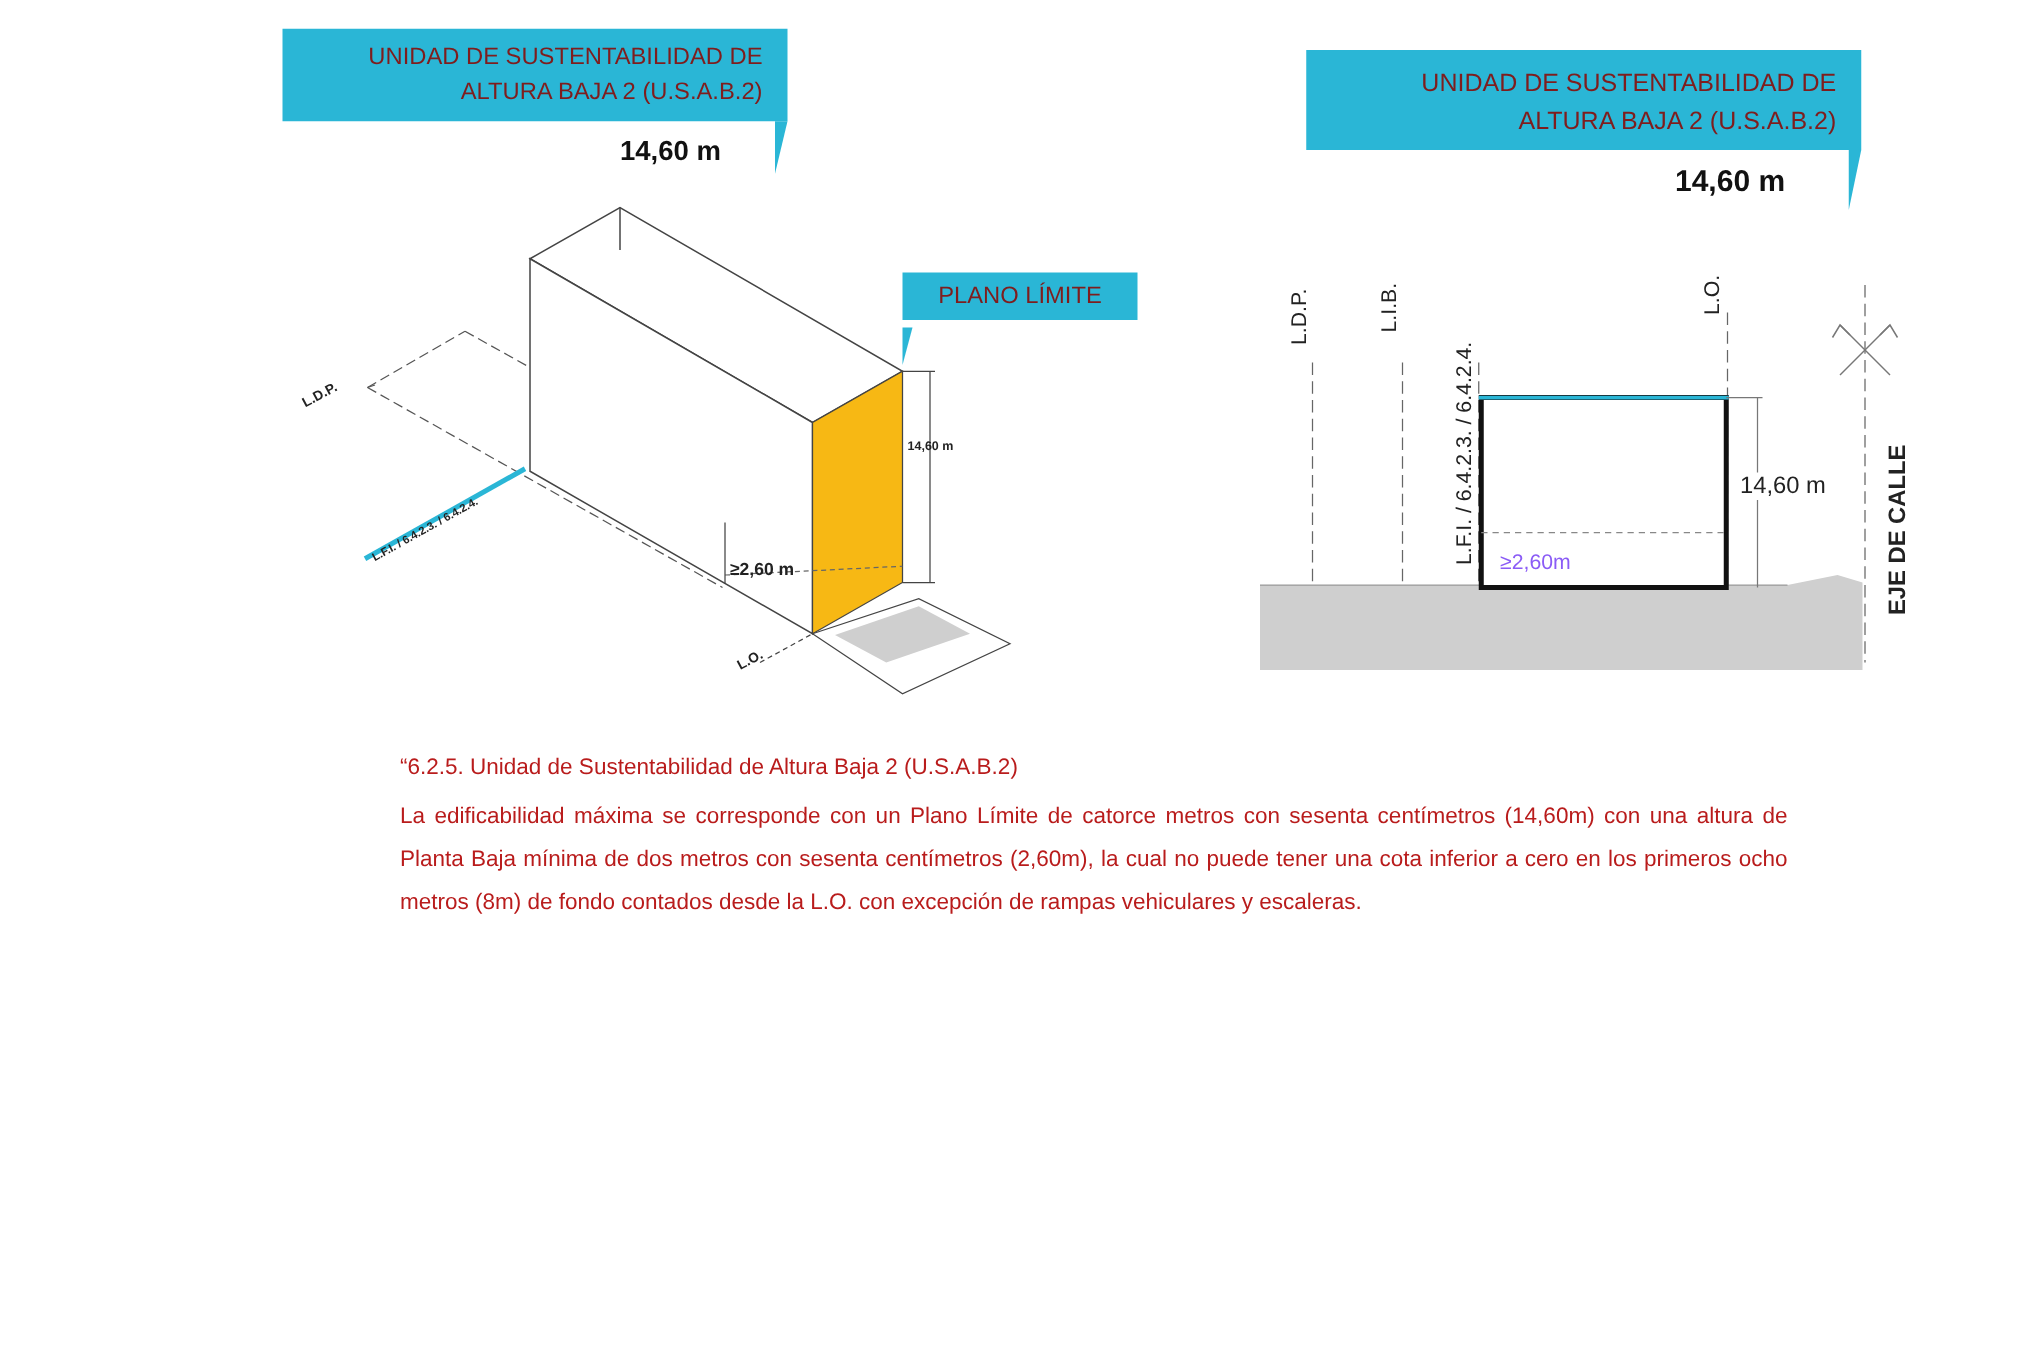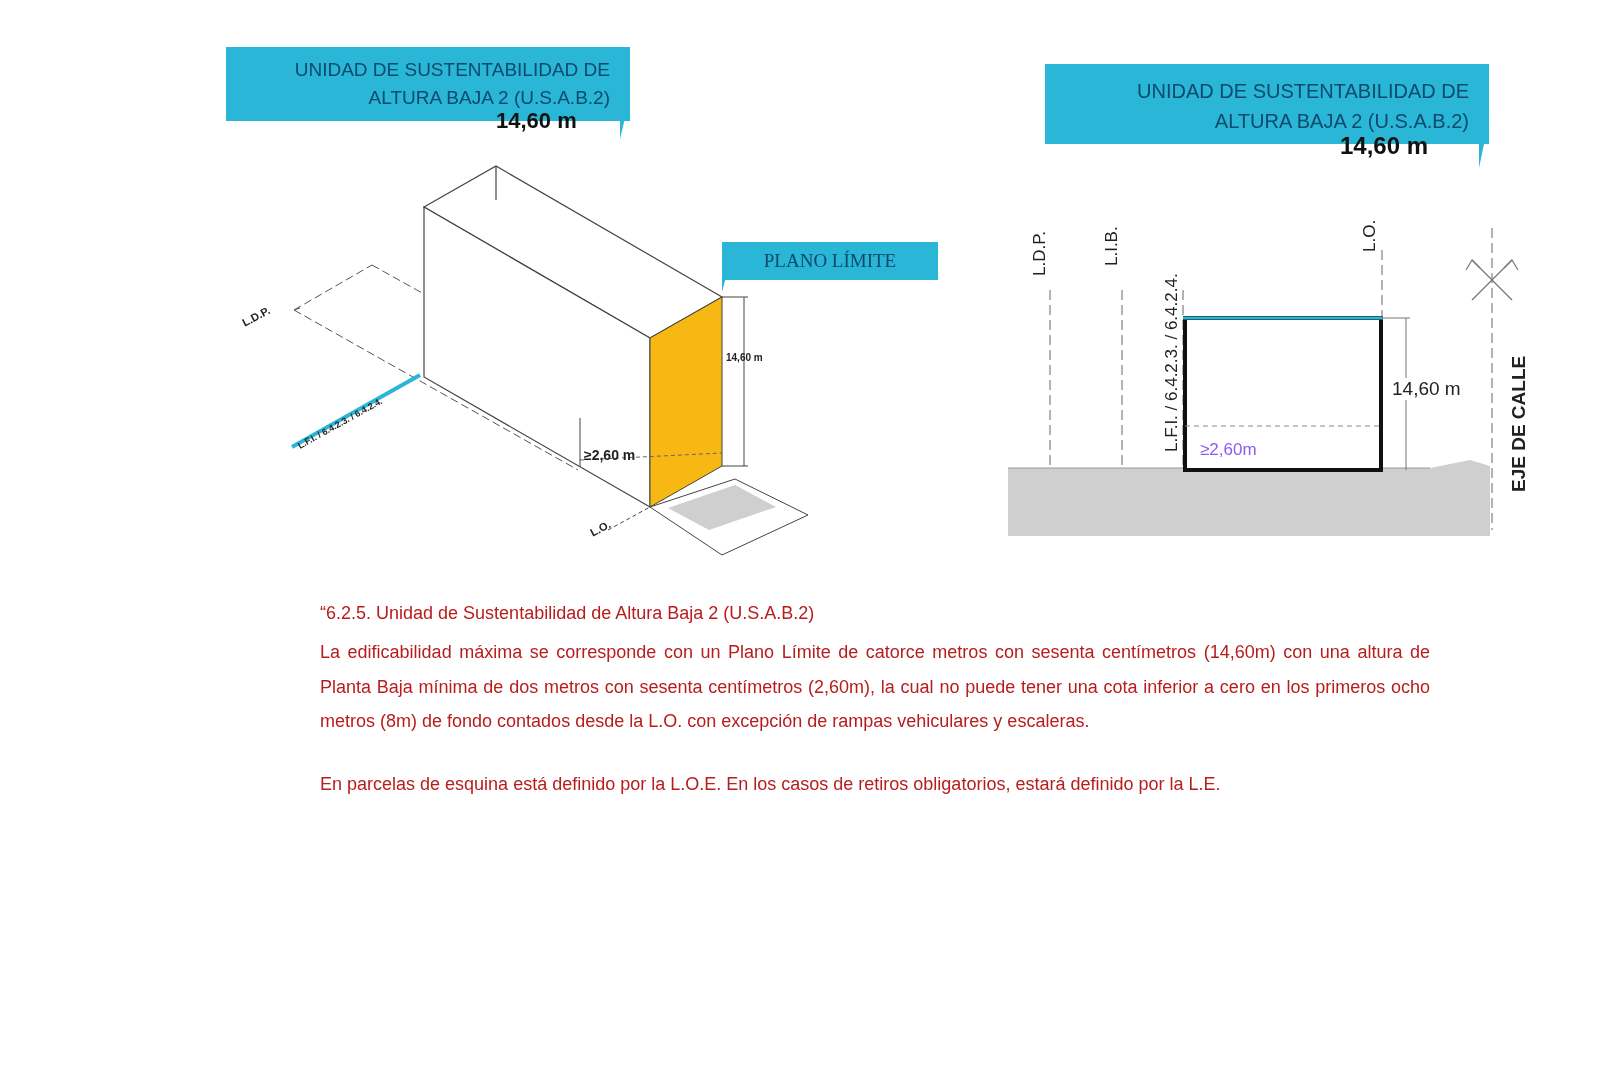--- a/index.html
+++ b/index.html
@@ -1,18 +1,18 @@
 <!DOCTYPE html>
 <html><head>
 <meta charset="utf-8">
 <style>
   html, body { margin: 0; padding: 0; background: #ffffff; }
   body { width: 1624px; height: 1080px; position: relative; overflow: hidden; font-family: "Liberation Sans", sans-serif; color: #1a1a1a; }
   .abs { position: absolute; }
-  .cyan-box { position: absolute; background: #2ab6d6; color: #0c4a6e; font-family: "Liberation Sans", sans-serif; font-size: 19px; line-height: 28px; text-align: right; padding: 0 20px; box-sizing: border-box; margin-top: 24px; }
+  .cyan-box { position: absolute; background: #2ab6d6; color: #7f1d1d; font-family: "Liberation Sans", sans-serif; font-size: 19px; line-height: 28px; text-align: right; padding: 0 20px; box-sizing: border-box; }
   .height-label { position: absolute; font-weight: bold; font-size: 22px; color: #111; font-family: "Liberation Sans", sans-serif; }
   .doc-text { position: absolute; left: 320px; width: 1110px; font-size: 18px; line-height: 34.5px; color: #b91c1c; text-align: justify; }
   .doc-text p { margin: 0; }
 </style>
 </head>
 <body>
 
 <div>
   <div class="cyan-box" style="left:226px; top:23px; width:404px; height:74px; padding-top:9px;">
     <div>UNIDAD DE SUSTENTABILIDAD DE</div>
@@ -47,21 +47,21 @@
     <line x1="722" y1="297" x2="748" y2="297" stroke="#444" stroke-width="1"></line>
     <line x1="722" y1="466" x2="748" y2="466" stroke="#444" stroke-width="1"></line>
 
     <polygon points="650,507 735,479 808,515 722,555" fill="#fff" stroke="#444" stroke-width="1"></polygon>
     <polygon points="668,508 735,485 776,507 709,530" fill="#cfcfcf"></polygon>
     <line x1="608" y1="530" x2="650" y2="507" stroke="#444" stroke-width="1" stroke-dasharray="4,3"></line>
 
     <polygon points="722,262 730,262 722,292" fill="#2ab6d6"></polygon>
   </svg>
 
-  <div class="cyan-box" style="left:722px; top:218px; width:216px; height:38px; line-height:38px; font-size:19px; text-align:center; padding:0;font-family:Liberation Serif, serif;">
+  <div class="cyan-box" style="left:722px; top:218px; width:188px; height:38px; line-height:38px; font-size:19px; text-align:center; padding:0;">
     <span>PLANO LÍMITE</span>
   </div>
 
   <div class="abs" style="left:726px; top:352px; font-size:10px; font-weight:bold; color:#222;">14,60 m</div>
   <div class="abs" style="left:584px; top:447px; font-size:14px; font-weight:bold; color:#222;">≥2,60 m</div>
   <div class="abs" style="left:240px; top:318px; font-size:11px; font-weight:bold; color:#222; transform:rotate(-28deg); transform-origin:left top;">L.D.P.</div>
   <div class="abs" style="left:296px; top:442px; font-size:9px; font-weight:bold; color:#222; transform:rotate(-29deg); transform-origin:left top; white-space:nowrap;">L.F.I. / 6.4.2.3. / 6.4.2.4.</div>
   <div class="abs" style="left:588px; top:528px; font-size:11px; font-weight:bold; color:#222; transform:rotate(-28deg); transform-origin:left top;">L.O.</div>
 </div>
 
@@ -108,14 +108,13 @@
   <div class="abs" style="left:1508px; top:492px; font-size:19px; font-weight:bold; color:#222; transform:rotate(-90deg); transform-origin:left top; white-space:nowrap;">EJE DE CALLE</div>
   <div class="abs" style="left:1392px; top:378px; font-size:19px; color:#222; background:#fff;">14,60 m</div>
   <div class="abs" style="left:1200px; top:440px; font-size:17px; color:#8b5cf6;">≥2,60m</div>
 </div>
 
 <div class="doc-text" style="top:596px;">
   <p>“6.2.5. Unidad de Sustentabilidad de Altura Baja 2 (U.S.A.B.2)</p>
 </div>
 <div class="doc-text" style="top:635px;">
   <p>La edificabilidad máxima se corresponde con un Plano Límite de catorce metros con sesenta centímetros (14,60m) con una altura de Planta Baja mínima de dos metros con sesenta centímetros (2,60m), la cual no puede tener una cota inferior a cero en los primeros ocho metros (8m) de fondo contados desde la L.O. con excepción de rampas vehiculares y escaleras.</p>
-  <p style="margin-top:28px;">En parcelas de esquina está definido por la L.O.E. En los casos de retiros obligatorios, estará definido por la L.E.</p>
 </div>
 
 </body></html>

